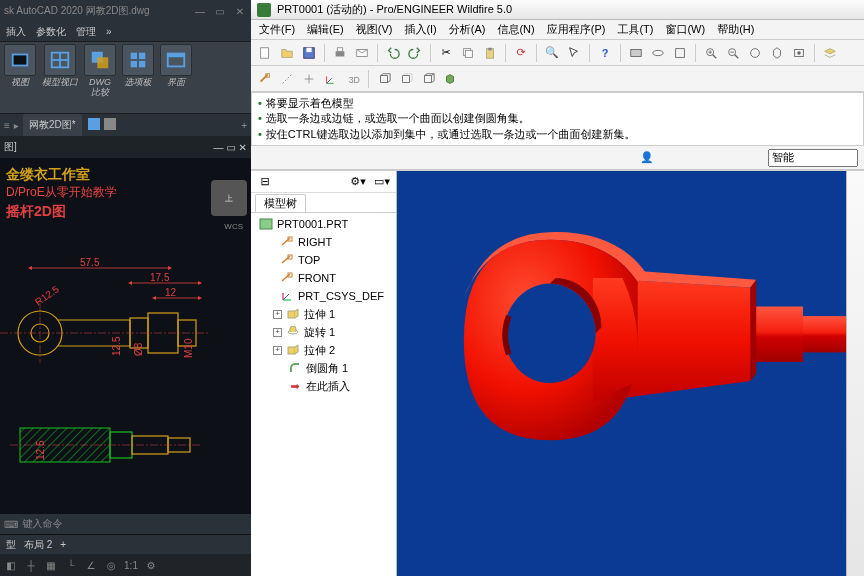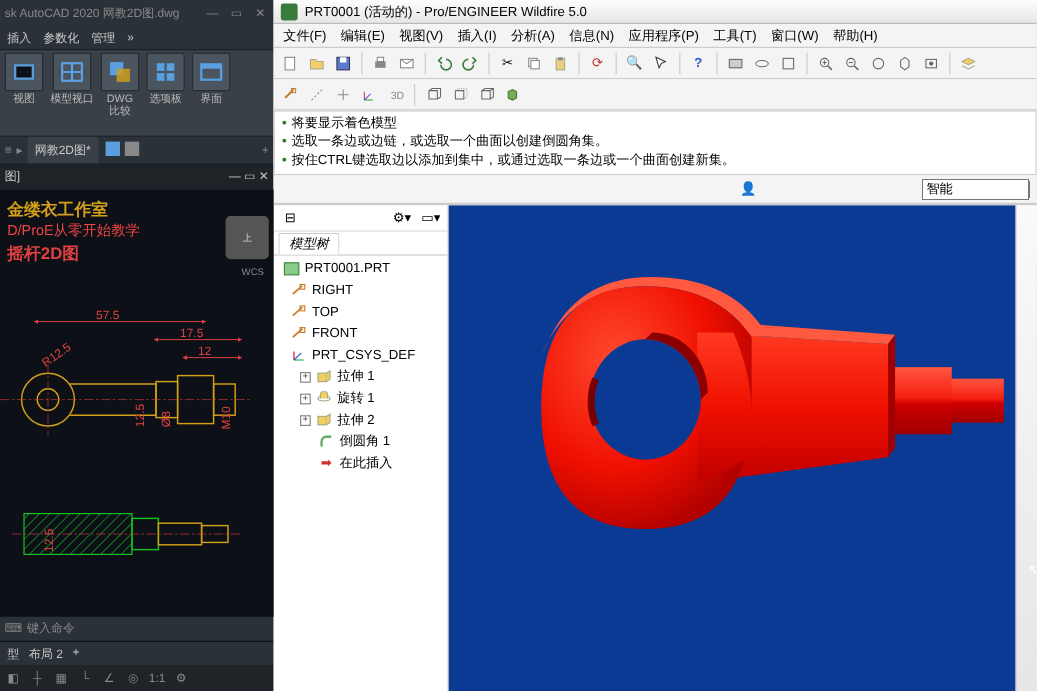--- a/index.html
+++ b/index.html
@@ -1,40 +1,40 @@
 <!DOCTYPE html>
 <html><head>
   <meta charset="utf-8">
   <style>
     * { margin: 0; padding: 0; box-sizing: border-box; }
     body { font-family: "Microsoft YaHei", Arial, sans-serif; font-size: 11px; overflow: hidden; width: 864px; height: 576px; display: flex; background: #e8e8e8; }
     
     
     .acad {
-      width: 228px; height: 576px; background: #33393f;
+      width: 251px; height: 576px; background: #33393f;
       display: flex; flex-direction: column; color: #c8c8c8;
     }
     .acad-titlebar {
       height: 22px; background: #2b3138; display: flex; align-items: center;
       padding: 0 4px; font-size: 10px; gap: 6px;
     }
     .acad-titlebar .ttl { flex: 1; color: #888; }
     .acad-titlebar .winbtn { width: 14px; height: 14px; display: inline-flex; align-items: center; justify-content: center; color: #888; }
     .acad-ribbon-tabs {
       height: 20px; background: #2b3138; display: flex; gap: 10px; padding: 0 6px;
       font-size: 10px; align-items: center; border-bottom: 1px solid #1a1e22;
     }
     .acad-ribbon {
       height: 72px; background: #3a4047; display: flex; align-items: flex-start;
       padding: 2px; gap: 2px; border-bottom: 1px solid #1a1e22;
     }
     .ribbon-group { display: flex; flex-direction: column; align-items: center; gap: 0; padding: 0 2px; }
     .ribbon-btn { width: 32px; height: 32px; background: #4a5560; border: 1px solid #2a2e33; border-radius: 2px; display: flex; align-items: center; justify-content: center; }
     .ribbon-btn svg { width: 22px; height: 22px; }
-    .ribbon-lbl { font-size: 9px; color: #bbb; margin-top: 2px; text-align: center; line-height: 1.1; }
+    .ribbon-lbl { font-size: 9px; color: #bbb; margin-top: 2px; text-align: center; line-height: 1.1; font-style: italic; }
     .acad-doctabs {
       height: 22px; background: #2b3138; display: flex; align-items: center; padding: 0 4px; gap: 4px; font-size: 10px;
     }
     .doctab { padding: 4px 6px; background: #3a4047; border-radius: 2px 2px 0 0; position: relative; }
     .doctab-icons span { display: inline-block; width: 12px; height: 12px; margin-left: 2px; }
     .acad-canvas-strip { height: 22px; background: #1e2328; display: flex; align-items: center; justify-content: space-between; padding: 0 4px; font-size: 10px; }
     .acad-canvas-wrap { flex: 1; background: #0d1117; position: relative; overflow: hidden; }
     .acad-overlay { position: absolute; top: 8px; left: 6px; right: 6px; text-align: left; }
     .ov1 { color: #d4a017; font-size: 14px; font-weight: bold; }
     .ov2 { color: #ef4444; font-size: 12px; }
@@ -66,25 +66,25 @@
     .tbtn svg { width: 14px; height: 14px; }
     .tsep { width: 1px; height: 18px; background: #ccc; margin: 0 3px; }
     .proe-msgs { background: #fff; border: 1px solid #ccc; padding: 3px 6px; font-size: 11px; line-height: 1.4; margin: 0; }
     .proe-msgs .bullet { color: #2a7a2a; font-weight: bold; margin-right: 4px; }
     .proe-secondbar { height: 24px; background: #f4f4f4; border-bottom: 1px solid #ccc; display: flex; align-items: center; padding: 0 6px; }
     .proe-secondbar .spacer { flex: 1; }
     .proe-secondbar input { width: 90px; font-size: 11px; padding: 1px 2px; }
     .proe-body { flex: 1; display: flex; overflow: hidden; border-top: 1px solid #ccc; }
     .proe-tree { width: 146px; background: #fff; border-right: 1px solid #bbb; display: flex; flex-direction: column; font-size: 11px; }
     .tree-header { height: 22px; display: flex; align-items: center; gap: 4px; padding: 0 4px; border-bottom: 1px solid #ddd; }
-    .tree-tabs { height: 20px; border-bottom: 1px solid #ccc; display: flex; align-items: center; padding: 0 4px; font-style: italic; }
+    .tree-tabs { height: 20px; border-bottom: 1px solid #ccc; display: flex; align-items: center; padding: 0 4px; }
     .tree-tab { padding: 1px 8px; background: #fff; border: 1px solid #ccc; border-bottom: none; border-radius: 2px 2px 0 0; font-size: 11px; }
     .tree-list { padding: 2px 0; }
     .tree-item { display: flex; align-items: center; gap: 4px; padding: 1px 4px 1px 8px; line-height: 16px; }
-    .tree-item.indent1 { padding-left: 14px; }
+    .tree-item.indent1 { padding-left: 29px; }
     .tree-item.indent2 { padding-left: 22px; }
     .tree-item .exp { width: 9px; height: 9px; border: 1px solid #888; display: inline-flex; align-items: center; justify-content: center; font-size: 8px; line-height: 1; color: #444; background: #fff; }
     .tree-item .ico { width: 14px; height: 12px; display: inline-flex; align-items: center; justify-content: center; }
     .proe-3d { flex: 1; background: #0b3a94; position: relative; }
     .proe-3d svg { width: 100%; height: 100%; }
     .cursor3d { position: absolute; left: 482px; top: 296px; color: #fff; font-size: 14px; }
     .proe-vstrip { width: 18px; background: linear-gradient(#fafafa,#e6e6e6); border-left: 1px solid #bbb; }
     
     
     .sq { display: inline-block; width: 12px; height: 12px; }

